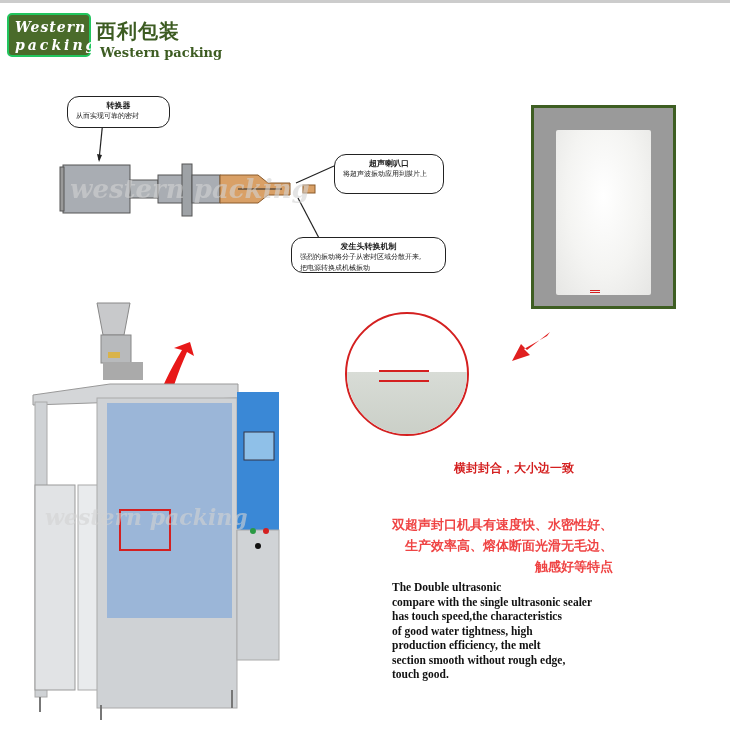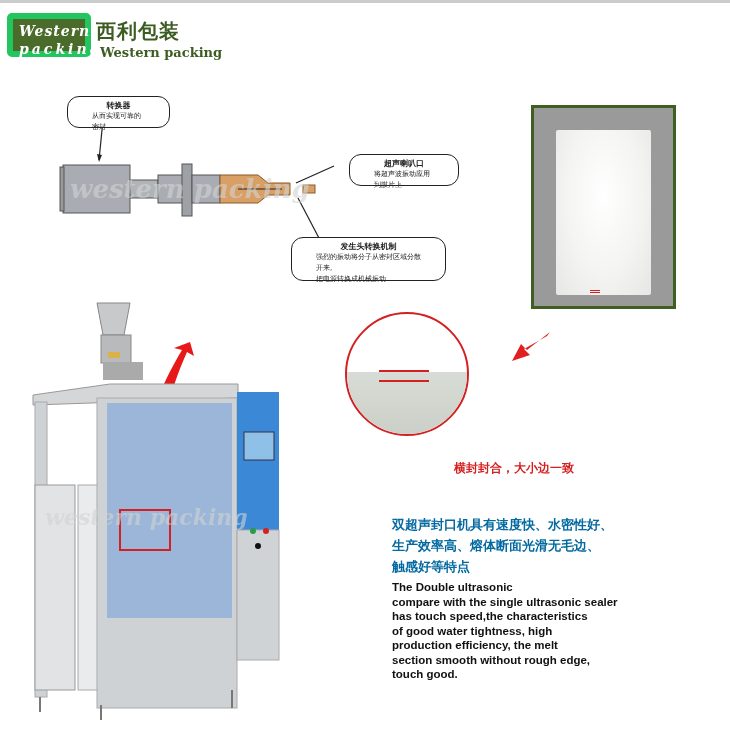--- a/index.html
+++ b/index.html
@@ -1,32 +1,32 @@
 <!DOCTYPE html>
 <html><head>
 <meta charset="utf-8">
 <style>
   * { box-sizing: border-box; margin: 0; padding: 0; }
   body { width: 730px; height: 730px; background: #fff; position: relative; overflow: hidden;
          font-family: "DejaVu Sans", sans-serif; }
   .abs { position: absolute; }
   .logo-box { left: 7px; top: 13px; width: 84px; height: 44px; background: #4a6b2a; border-radius: 5px;
-              border: 6px solid #22c55e; color: #fff; font-family: "DejaVu Serif", serif; font-weight: bold;
+              border: 2px solid #22c55e; color: #fff; font-family: "DejaVu Serif", serif; font-weight: bold;
               font-style: italic; font-size: 14px; line-height: 18px; padding: 3px 0 0 6px; letter-spacing: 1px; }
   .logo-cn { left: 96px; top: 18px; font-size: 20px; font-weight: bold; color: #3d5c22; letter-spacing: 1px;
              font-family: "DejaVu Serif", serif; }
   .logo-en { left: 100px; top: 45px; font-size: 13px; font-weight: bold; color: #3d5c22;
              font-family: "DejaVu Serif", serif; }
   .top-line { left: 0; top: 0; width: 730px; height: 3px; background: #ccc; }
   .callout { border: 1.5px solid #222; border-radius: 12px; background: #fff; font-size: 7px; color: #222;
-             text-align: left; padding: 3px 24px; line-height: 11px; }
+             text-align: left; padding: 3px 8px; line-height: 11px; }
   .callout .t { font-weight: bold; font-size: 8px; text-align: center; }
   .cn-red { left: 454px; top: 460px; color: #d42020; font-weight: bold; font-size: 12px; }
-  .cn-desc { left: 392px; top: 514px; font-size: 13px; line-height: 21px; font-weight: bold; color: #0369a1; }
-  .en-desc { left: 392px; top: 580px; font-family: Liberation Sans, sans-serif; font-weight: bold;
+  .cn-desc { left: 392px; top: 514px; font-size: 13px; line-height: 21px; font-weight: bold; color: #ef4444; text-align: right; }
+  .en-desc { left: 392px; top: 580px; font-family: Liberation Serif, serif; font-weight: bold;
              font-size: 11.5px; line-height: 14.5px; color: #111; }
   .bag-frame { left: 531px; top: 105px; width: 145px; height: 204px; background: #9a9a9a; border: 3px solid #3e5e22; }
   .bag { left: 556px; top: 130px; width: 95px; height: 165px;
          background: radial-gradient(ellipse at 50% 40%, #fff 0%, #f4f4f2 55%, #e6e6e4 100%);
          border-radius: 2px; }
   .zoom-circle { left: 345px; top: 312px; width: 124px; height: 124px; border-radius: 50%; border: 2.5px solid #d42020;
                  overflow: hidden; background: #fff; }
   .zoom-fill { position: absolute; left: 0; top: 58px; width: 100%; height: 70px;
                background: linear-gradient(180deg, #d8dcd6, #c9cec6); }
 </style>
@@ -56,25 +56,25 @@
   <line x1="238" y1="189" x2="282" y2="189" stroke="#222" stroke-width="1"></line>
   <line x1="334" y1="166" x2="296" y2="183" stroke="#222" stroke-width="1.2"></line>
   <line x1="320" y1="240" x2="298" y2="198" stroke="#222" stroke-width="1.2"></line>
   <text x="70" y="198" font-size="26" font-style="italic" font-weight="bold" fill="rgba(210,210,210,0.6)" font-family="DejaVu Serif, serif">western packing</text>
 </svg>
 
 <div class="abs callout" style="left:67px;top:96px;width:103px;height:32px">
   <div class="t">转换器</div>
   <div>从而实现可靠的密封</div>
 </div>
-<div class="abs callout" style="left:349px;top:154px;width:110px;height:32px">
+<div class="abs callout" style="left:334px;top:154px;width:110px;height:40px">
   <div class="t">超声喇叭口</div>
   <div>将超声波振动应用到膜片上</div>
 </div>
-<div class="abs callout" style="left:291px;top:237px;width:155px;height:44px">
+<div class="abs callout" style="left:291px;top:237px;width:155px;height:36px">
   <div class="t">发生头转换机制</div>
   <div>强烈的振动将分子从密封区域分散开来,</div>
   <div>把电源转换成机械振动</div>
 </div>
 
 <div class="abs bag-frame"></div>
 <div class="abs bag"></div>
 <div class="abs" style="left:590px;top:290px;width:10px;height:3px;border-top:1px solid #d42020;border-bottom:1px solid #d42020"></div>
 
 <div class="abs zoom-circle">

